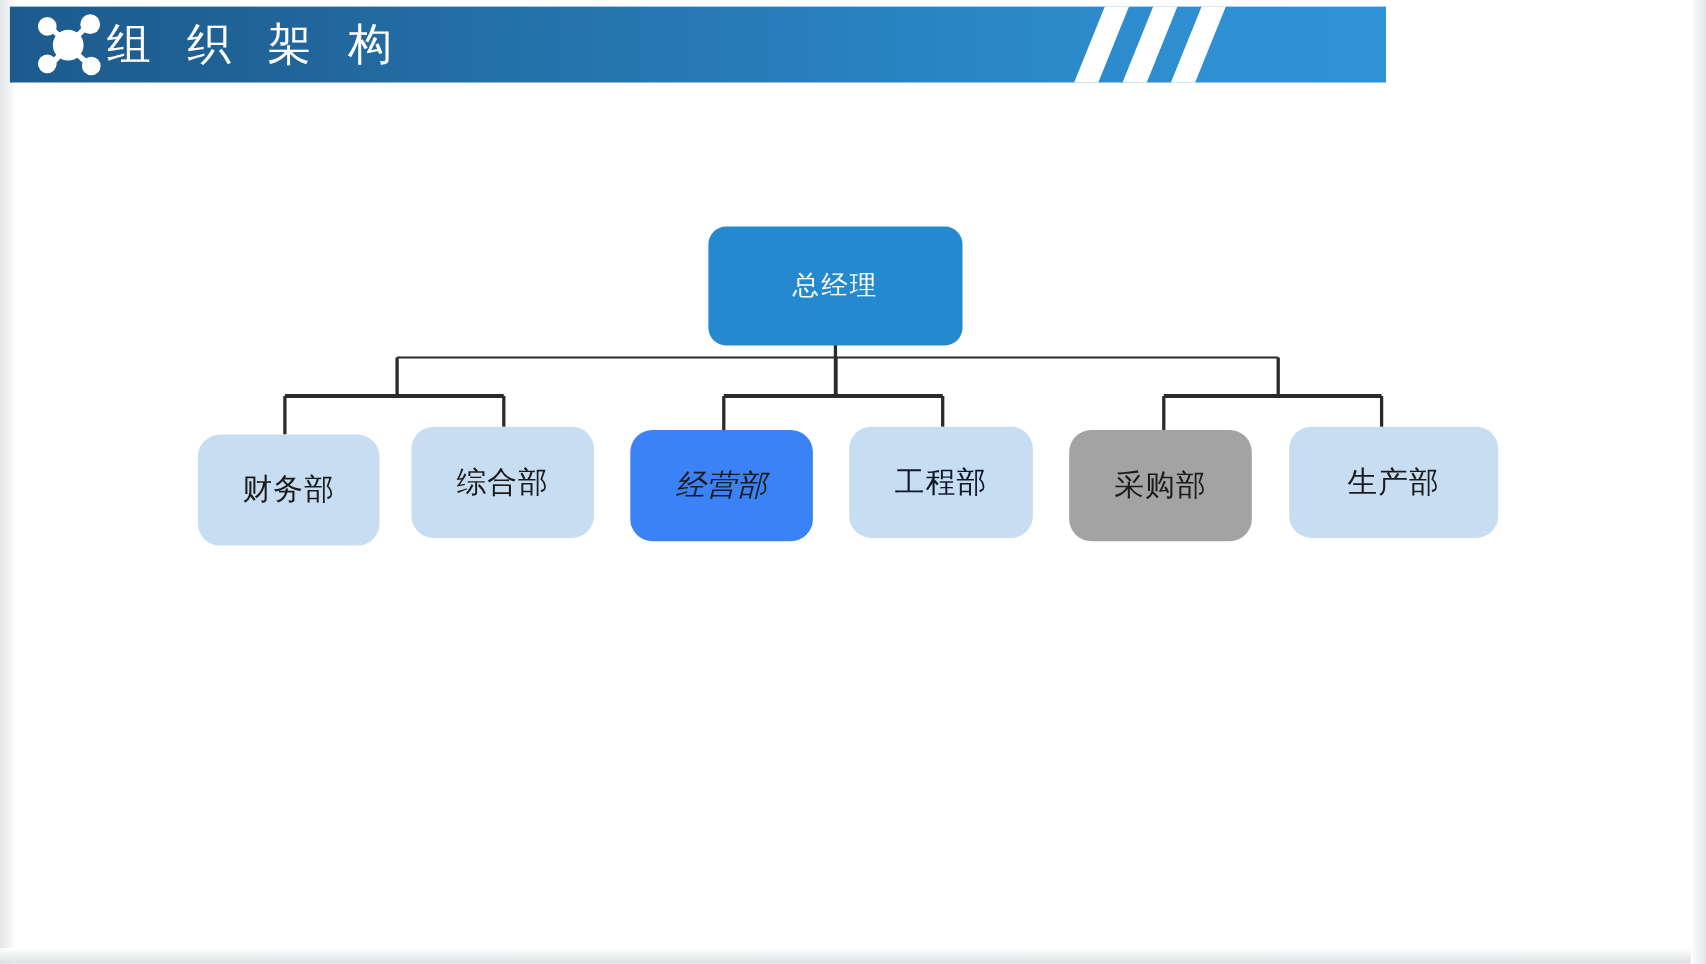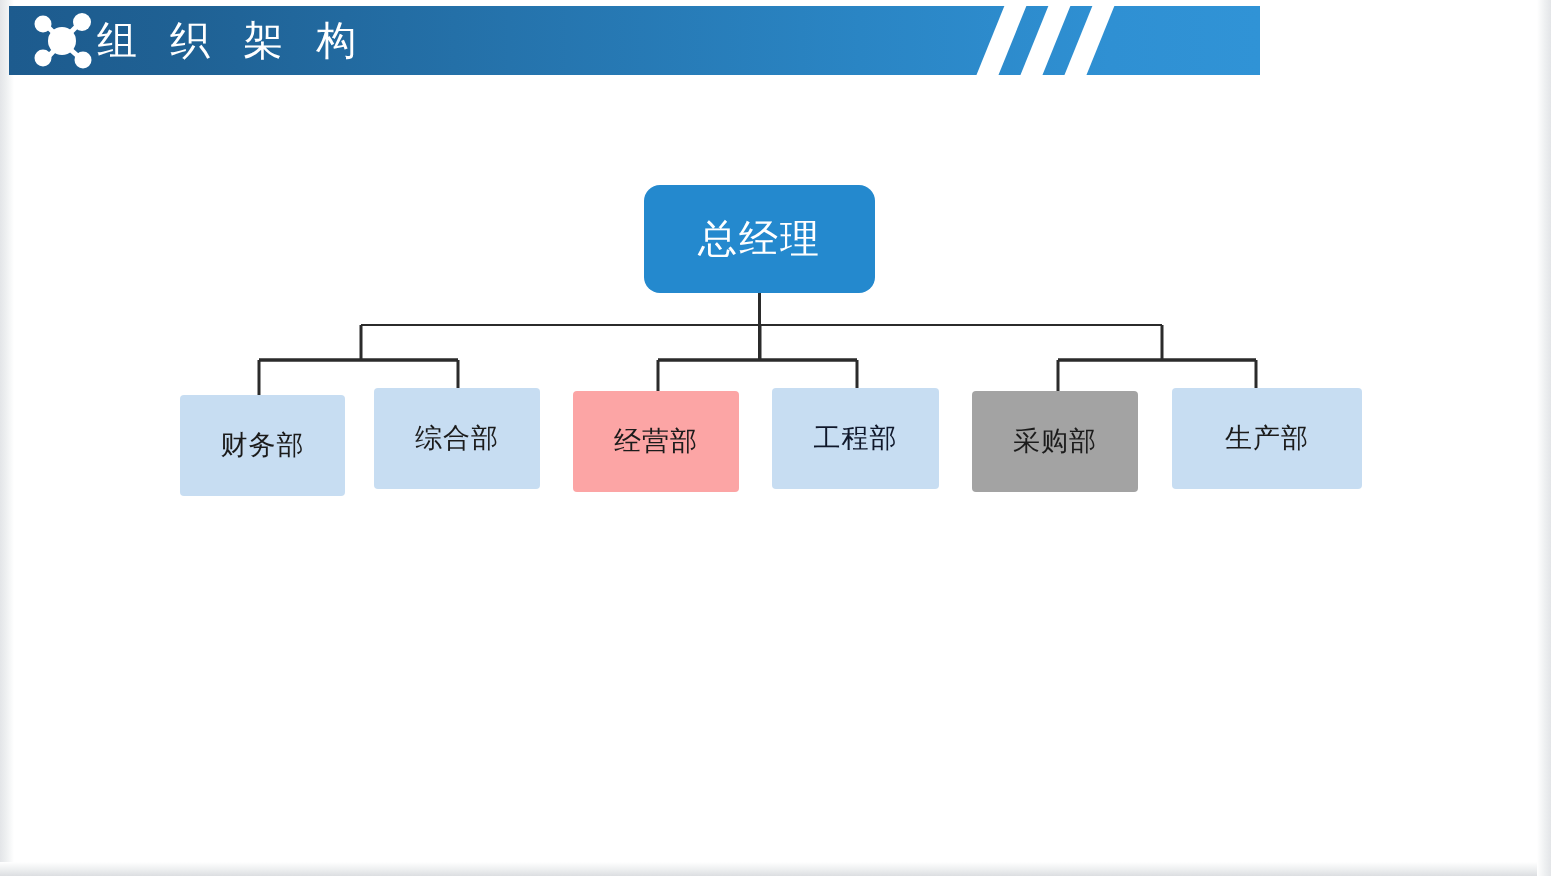--- a/index.html
+++ b/index.html
@@ -117,30 +117,31 @@
     height: 801px;
     pointer-events: none;
   }
 
   .node {
     position: absolute;
     box-sizing: border-box;
     display: flex;
     align-items: center;
     justify-content: center;
-    border-radius: 4px;
+    border-radius: 20px;
     text-align: center;
     line-height: 1.15;
   }
   .node-root {
     background: #2489ce;
     color: #ffffff;
-    font-size: 39px;
+    font-size: 24px;
     letter-spacing: 2px;
     border-radius: 16px;
+    margin-top: 21px;
   }
   .node-dept {
     background: #c7ddf2;
     color: #1b1b1b;
     font-size: 27px;
     letter-spacing: 1px;
   }
 </style>
 </head>
 <body>
@@ -188,21 +189,21 @@
         <line x1="857" y1="285" x2="857" y2="313" stroke="#2b2b2b" stroke-width="3"></line>
         <line x1="1162" y1="250" x2="1162" y2="285" stroke="#2b2b2b" stroke-width="3"></line>
         <line x1="1058" y1="285" x2="1256" y2="285" stroke="#2b2b2b" stroke-width="3.5"></line>
         <line x1="1058" y1="285" x2="1058" y2="316" stroke="#2b2b2b" stroke-width="3"></line>
         <line x1="1256" y1="285" x2="1256" y2="313" stroke="#2b2b2b" stroke-width="3"></line>
       </svg>
     <div id="nodes">
         <div class="node node-root" style="left: 644px; top: 110px; width: 231px; height: 108px; background: rgb(36, 137, 206); color: rgb(255, 255, 255);">总经理</div>
         <div class="node node-dept" style="left: 180px; top: 320px; width: 165px; height: 101px; background: rgb(199, 221, 242); color: rgb(27, 27, 27);">财务部</div>
         <div class="node node-dept" style="left: 374px; top: 313px; width: 166px; height: 101px; background: rgb(199, 221, 242); color: rgb(27, 27, 27);">综合部</div>
-        <div class="node node-dept" style="left: 573px; top: 316px; width: 166px; height: 101px; background: #fca5a5; color: rgb(27, 27, 27);">经营部</div>
+        <div class="node node-dept" style="left: 573px; top: 316px; width: 166px; height: 101px; background: #3b82f6; color: rgb(27, 27, 27); font-style: italic;">经营部</div>
         <div class="node node-dept" style="left: 772px; top: 313px; width: 167px; height: 101px; background: rgb(199, 221, 242); color: #0f172a;">工程部</div>
         <div class="node node-dept" style="left: 972px; top: 316px; width: 166px; height: 101px; background: #a3a3a3; color: rgb(27, 27, 27);">采购部</div>
         <div class="node node-dept" style="left: 1172px; top: 313px; width: 190px; height: 101px; background: rgb(199, 221, 242); color: rgb(27, 27, 27);">生产部</div>
       </div>
   </div>
 
   <div id="bottom-edge"></div>
 </div>
 
 </body></html>

